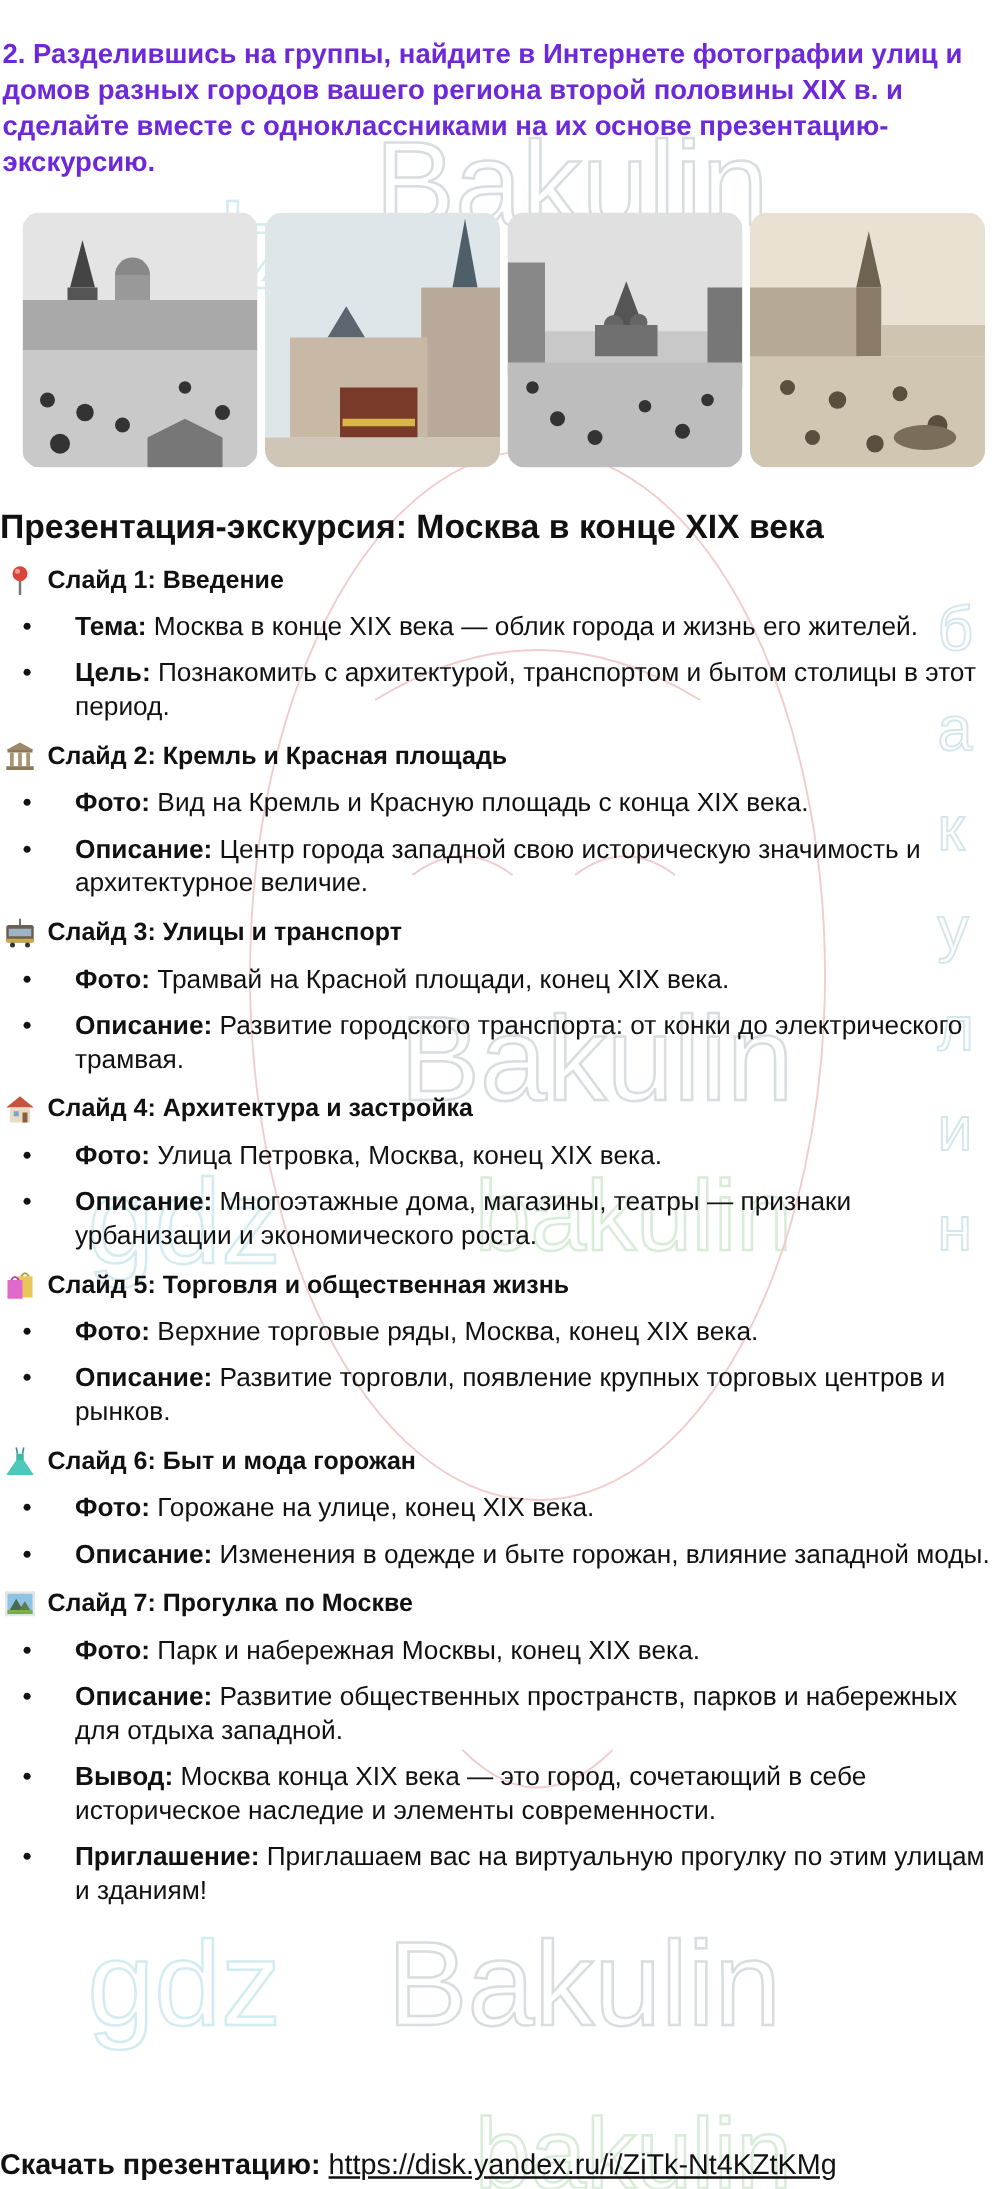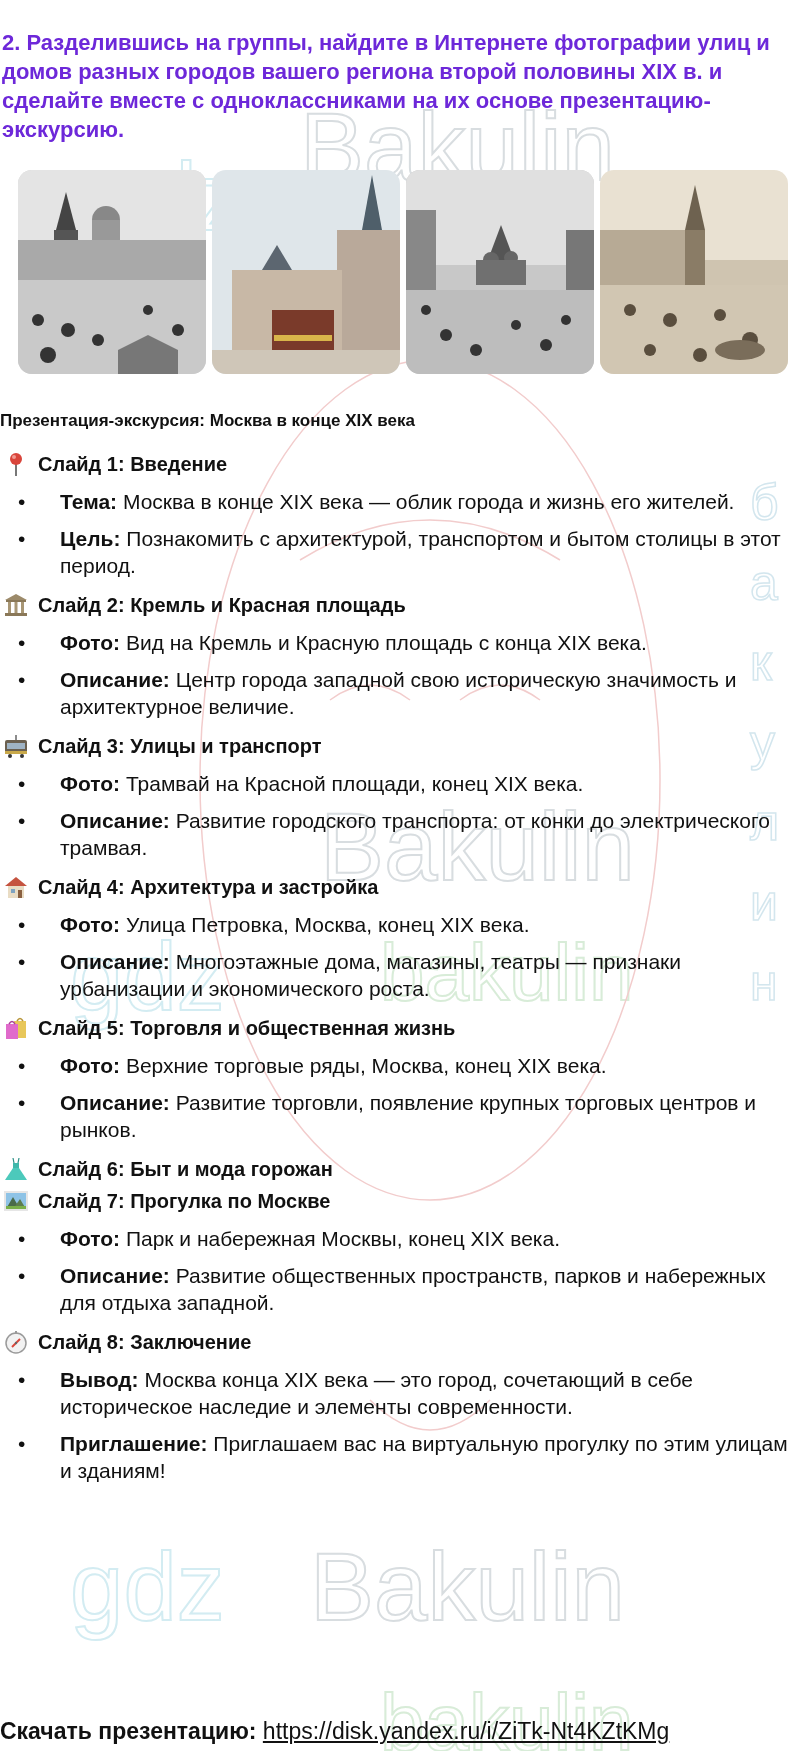--- a/index.html
+++ b/index.html
@@ -10,21 +10,21 @@
   .watermark { position: absolute; inset: 0; pointer-events: none; z-index: 0; }
   .content { position: relative; z-index: 1; }
   .task {
     position: absolute; left: 2px; top: 28px; width: 790px;
     font-weight: bold; font-size: 22px; line-height: 29px; color: #6d28d9;
   }
   .gallery { position: absolute; left: 18px; top: 170px; width: 772px; height: 204px; display: flex; gap: 6px; }
   .photo { width: 188px; height: 204px; border-radius: 14px; overflow: hidden; position: relative; }
   .photo svg { width: 100%; height: 100%; display: block; }
   .pres-title {
-    position: absolute; left: 0; top: 408px; font-weight: bold; font-size: 17px; line-height: 26px;
+    position: absolute; left: 0; top: 408px; font-weight: bold; font-size: 27px; line-height: 26px;
   }
   .slides { position: absolute; left: 0; top: 448px; width: 800px; }
   .slide { margin-bottom: 0; }
   .slide-head { display: flex; align-items: center; height: 32px; font-weight: bold; font-size: 20px; }
   .slide-icon { width: 32px; height: 28px; display: inline-flex; align-items: center; justify-content: center; margin-right: 6px; }
   .slide-icon svg { width: 26px; height: 26px; }
   ul.items { list-style: none; margin: 8px 0 10px 0; padding: 0; }
   ul.items li { position: relative; padding-left: 60px; font-size: 21px; line-height: 27px; margin-bottom: 10px; padding-right: 8px; }
   ul.items li::before { content: "•"; position: absolute; left: 18px; top: 0; font-size: 21px; }
   .item-label { font-weight: bold; }
@@ -244,20 +244,24 @@
         <span class="slide-icon">
           <svg viewBox="0 0 26 26">
               <line x1="10" y1="2" x2="11" y2="7" stroke="#2a8f86" stroke-width="1.2"></line>
               <line x1="16" y1="2" x2="15" y2="7" stroke="#2a8f86" stroke-width="1.2"></line>
               <rect x="10" y="7" width="6" height="5" fill="#3fb8ab"></rect>
               <polygon points="10,12 16,12 24,24 2,24" fill="#4cc9bb"></polygon>
             </svg>
         </span>
         <span>Слайд 6: Быт и мода горожан</span>
       </div>
+      <ul class="items">
+        <li><span class="item-label">Фото:</span><span> Горожане на улице, конец XIX века.</span></li>
+        <li><span class="item-label">Описание:</span><span> Изменения в одежде и быте горожан, влияние западной моды.</span></li>
+      </ul>
     </div>
 
     <div class="slide">
       <div class="slide-head">
         <span class="slide-icon">
           <svg viewBox="0 0 26 26">
               <rect x="1" y="3" width="24" height="20" fill="#e6e6e6"></rect>
               <rect x="3" y="5" width="20" height="16" fill="#8ec3e6"></rect>
               <polygon points="3,21 10,9 17,21" fill="#4a6b4a"></polygon>
               <polygon points="10,21 17,11 23,21" fill="#5d7d4e"></polygon>
@@ -266,31 +270,20 @@
         </span>
         <span>Слайд 7: Прогулка по Москве</span>
       </div>
       <ul class="items">
         <li><span class="item-label">Фото:</span><span> Парк и набережная Москвы, конец XIX века.</span></li>
         <li><span class="item-label">Описание:</span><span> Развитие общественных пространств, парков и набережных для отдыха западной.</span></li>
       </ul>
     </div>
 
     <div class="slide">
-      <div class="slide-head">
-        <span class="slide-icon">
-          <svg viewBox="0 0 26 26">
-              <circle cx="13" cy="14" r="10" fill="#f2f2f2" stroke="#9a9a9a" stroke-width="1.5"></circle>
-              <line x1="9" y1="18" x2="17" y2="10" stroke="#d9453b" stroke-width="2"></line>
-              <circle cx="13" cy="14" r="1.2" fill="#666"></circle>
-              <rect x="12" y="2" width="2" height="3" fill="#9a9a9a"></rect>
-            </svg>
-        </span>
-        <span>Слайд 8: Заключение</span>
-      </div>
       <ul class="items">
         <li><span class="item-label">Вывод:</span><span> Москва конца XIX века — это город, сочетающий в себе историческое наследие и элементы современности.</span></li>
         <li><span class="item-label">Приглашение:</span><span> Приглашаем вас на виртуальную прогулку по этим улицам и зданиям!</span></li>
       </ul>
     </div>
   </div>
 
   <div class="download">
     <span class="lbl">Скачать презентацию:</span>
     <a>https://disk.yandex.ru/i/ZiTk-Nt4KZtKMg</a>

